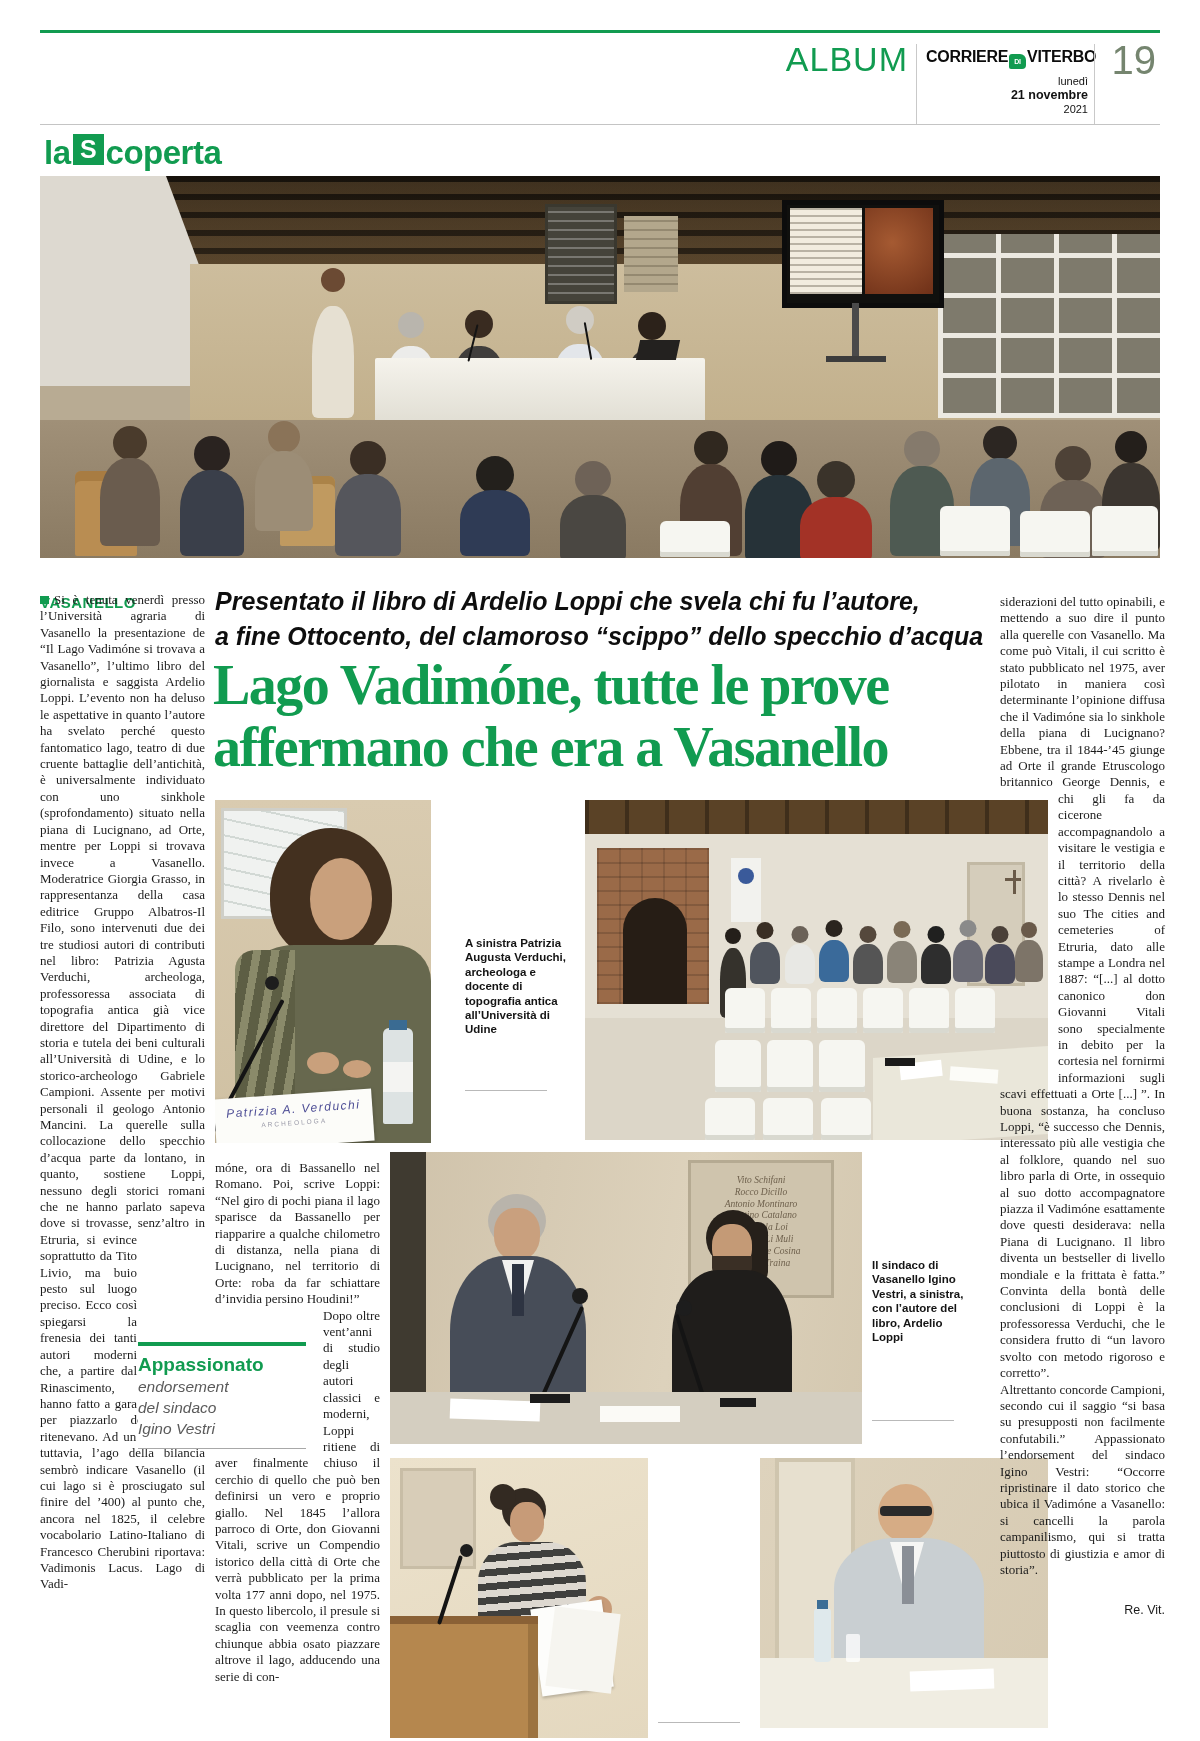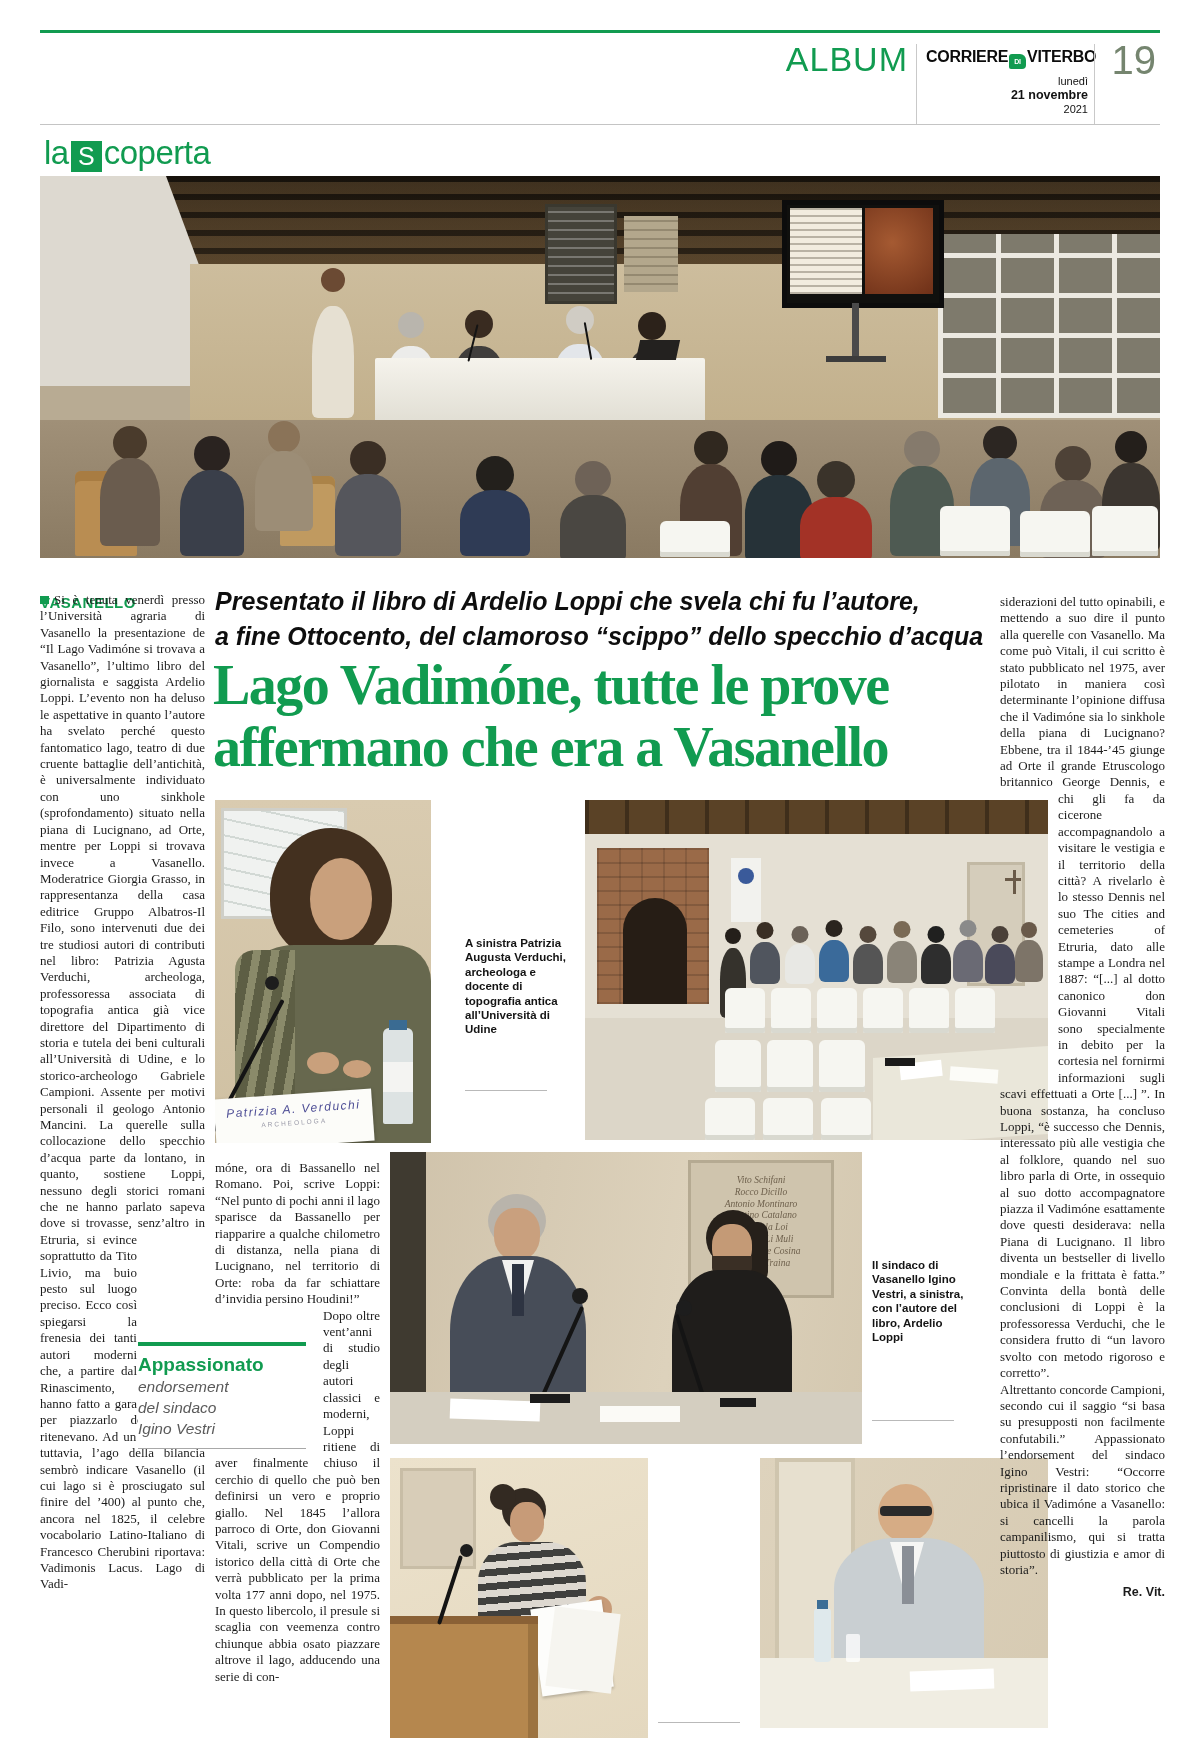--- a/index.html
+++ b/index.html
@@ -15,22 +15,22 @@
   .brand{left:926px;top:48px;width:162px;text-align:right;}
   .brandrow{font-weight:900;font-size:16px;letter-spacing:-0.3px;color:#0c0c0c;white-space:nowrap;}
   .di-badge{display:inline-block;width:17px;height:15px;background:var(--green);color:#fff;
             font-size:7px;font-weight:700;text-align:center;line-height:15px;margin:0 1px;
             border-radius:3px 6px 4px 2px;vertical-align:-2px;}
   .dateblock{margin-top:5px;font-size:11px;line-height:14px;color:#111;}
   .dateblock .mid{font-weight:700;font-size:12.5px;}
   .pagenum{left:1098px;top:38px;width:58px;text-align:right;font-size:40px;color:#75856f;}
   .hairline{left:40px;top:124px;width:1120px;height:1px;background:#c4c4c4;}
   
-  .slogo{left:44px;top:134px;display:flex;align-items:flex-end;color:var(--green);
-         font-weight:400;font-size:33px;letter-spacing:-0.5px;}
+  .slogo{left:44px;top:134px;display:flex;align-items:flex-start;color:var(--green);
+         font-weight:700;font-size:33px;letter-spacing:-0.5px;}
   .slogo .sq{width:31px;height:31px;background:var(--green);color:#fff;display:flex;
              align-items:center;justify-content:center;font-size:25px;margin:0 2px;}
   
   .ph{position:absolute;overflow:hidden;background:#b8ab93;}
   .ph *{position:absolute;}
   .pn i{position:absolute;display:block;}
   .pn .h{border-radius:50%;left:50%;transform:translateX(-50%);top:0;}
   .pn .b{left:0;right:0;bottom:0;border-radius:45% 45% 6px 6px;}
   .chair{background:#f6f6f1;border-radius:6px 6px 2px 2px;box-shadow:inset 0 -5px 0 #d9d9d0;}
   .mic{background:#141414;border-radius:2px;}
@@ -48,22 +48,22 @@
               font-style:italic;font-weight:700;color:#0e0e0e;}
   .headline{left:213px;top:654px;width:820px;font-family:"Liberation Serif",serif;
             font-weight:700;font-size:56px;line-height:62px;color:var(--green);letter-spacing:-1.5px;}
   .caption{font-size:11.5px;font-weight:700;line-height:14.4px;color:#141414;}
   .caprule{height:1px;background:#b9b9b9;}
   .quote{left:138px;top:1342px;width:168px;background:#fff;z-index:6;border-top:4px solid var(--green);
          padding-top:7px;}
   .quote .lead{font-size:19px;font-weight:700;color:var(--green);line-height:23px;}
   .quote .ql{font-size:15.5px;font-style:italic;color:#5a5a5a;line-height:21px;}
   .quote .qrule{height:1px;background:#a8a8a8;margin-top:9px;}
-  .sig{text-align:right;font-family:"Liberation Sans",sans-serif;font-weight:700;
-       font-size:12.5px;margin-top:6px;}
+  .sig{text-align:right;font-family:"Liberation Sans",sans-serif;font-weight:400;
+       font-size:12.5px;margin-top:24px;}
   
   .nameplate{left:0px;top:294px;width:158px;height:44px;background:#fcfcf9;transform:rotate(-4deg);
              box-shadow:0 2px 4px rgba(0,0,0,.25);text-align:center;padding-top:8px;}
   .nameplate .nm{position:static;display:block;font-size:12px;color:#4f4f96;letter-spacing:1.5px;
                  font-style:italic;}
   .nameplate .rl{position:static;display:block;font-size:6.5px;color:#9a9aa8;letter-spacing:2px;margin-top:3px;}
   .plaque{left:298px;top:8px;width:140px;height:120px;background:#cfc4ad;border:3px solid #b5aa92;
           text-align:center;padding-top:12px;}
   .plaque div{position:static;font-family:"Liberation Serif",serif;font-style:italic;
               font-size:9.5px;line-height:11.8px;color:#6e604c;}
@@ -299,21 +299,21 @@
     <div class="chair" style="left:120px;top:298px;width:50px;height:42px"></div>
     <div class="chair" style="left:178px;top:298px;width:50px;height:42px"></div>
     <div class="chair" style="left:236px;top:298px;width:50px;height:42px"></div>
     <div style="left:288px;top:252px;width:175px;height:88px;background:#eae7da;transform:skewY(-4deg);"></div>
     <div style="left:315px;top:262px;width:42px;height:16px;background:#ffffff;transform:rotate(-6deg);"></div>
     <div style="left:365px;top:268px;width:48px;height:14px;background:#fcfcf8;transform:rotate(4deg);"></div>
     <div style="left:300px;top:258px;width:30px;height:8px;background:#1a1a1a;"></div>
   </div>
 
   <div class="abs bodycol" style="left:215px;top:1160px;width:165px">
-    <p>móne, ora di Bassanello nel Romano. Poi, scrive Loppi: “Nel punto di pochi anni il lago sparisce da Bassanello per riapparire a qualche chilometro di distanza, nella piana di Lucignano, nel territorio di Orte: roba da far schiattare d’invidia persino Houdini!”</p>
+    <p>móne, ora di Bassanello nel Romano. Poi, scrive Loppi: “Nel giro di pochi piana il lago sparisce da Bassanello per riapparire a qualche chilometro di distanza, nella piana di Lucignano, nel territorio di Orte: roba da far schiattare d’invidia persino Houdini!”</p>
     <p><span class="cut-l"></span><span>Dopo oltre vent’anni di studio degli autori classici e moderni, Loppi ritiene di aver finalmente chiuso il cerchio di quello che può ben definirsi un vero e proprio giallo. Nel 1845 l’allora parroco di Orte, don Giovanni Vitali, scrive un Compendio istorico della città di Orte che verrà pubblicato per la prima volta 177 anni dopo, nel 1975. In questo libercolo, il presule si scaglia con veemenza contro chiunque abbia osato piazzare altrove il lago, adducendo una serie di con-</span></p>
   </div>
 
   <div class="abs quote">
     <div class="lead">Appassionato</div>
     <div class="ql">endorsement</div>
     <div class="ql">del sindaco</div>
     <div class="ql">Igino Vestri</div>
     <div class="qrule"></div>
   </div>

